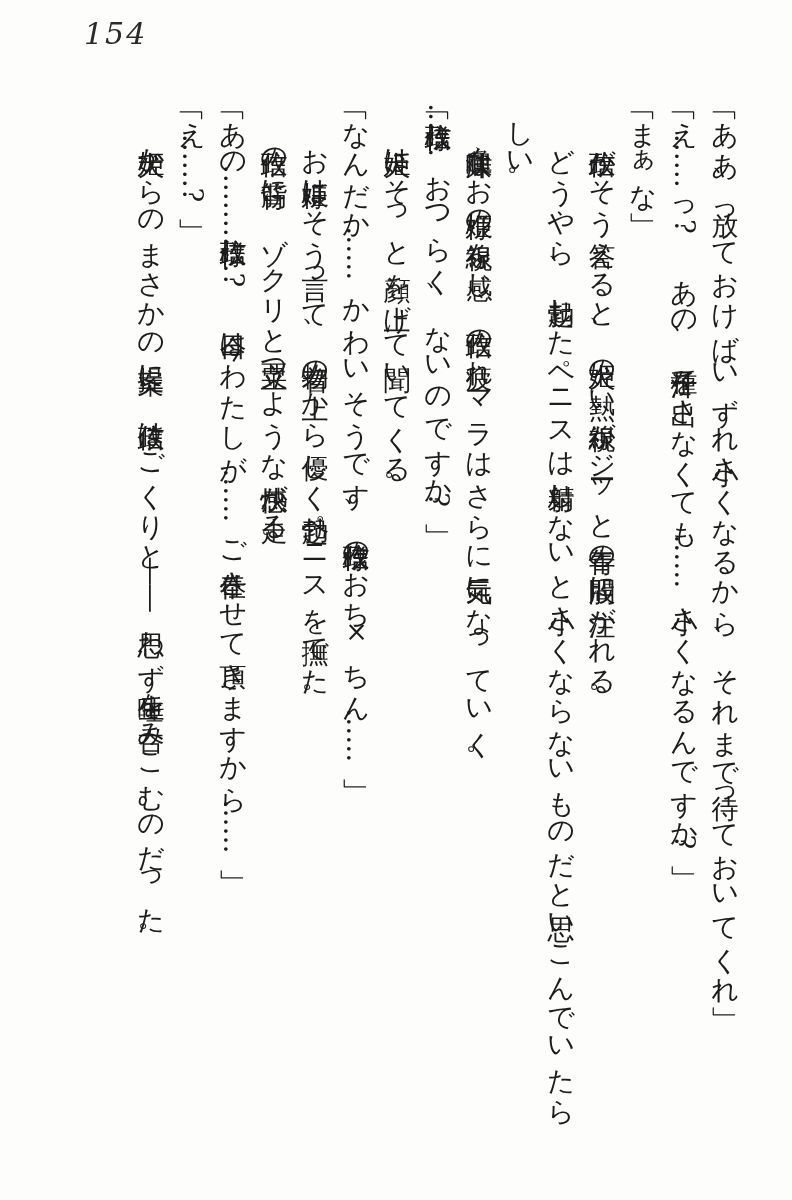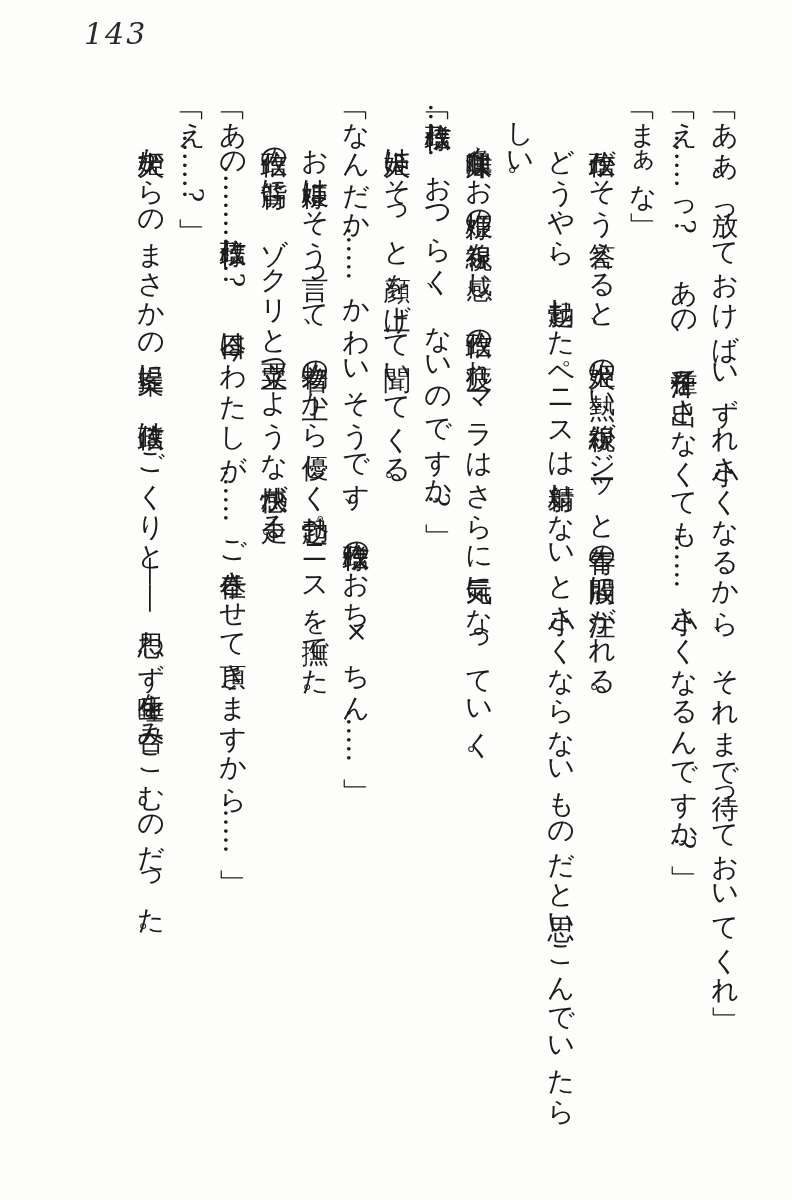--- a/index.html
+++ b/index.html
@@ -44,21 +44,21 @@
     text-indent: 0;
   }
   .text-block p.indent {
     text-indent: 1em;
   }
 </style>
 </head>
 <body>
 
 <div class="page">
-  <div class="page-number">143</div>
+  <div class="page-number">154</div>
 
   <div class="text-block">
     <p>「ああ、放っておけばいずれ小さくなるから、それまで待っておいてくれ」</p>
     <p>「え……っ?　あの、子種汁を出さなくても……小さくなるんですか?」</p>
     <p>「まぁな」</p>
     <p class="indent">信政がそう答えると、犬姫の熱い視線がジーッと青年の股間に注がれる。</p>
     <p class="indent">どうやら、勃起したペニスは射精しないと小さくならないものだと思いこんでいたらしい。</p>
     <p class="indent">興味津々なお姫様の視線を感じ、信政の疲れマラはさらに元気になっていく。</p>
     <p>「信政様……おつらく、ないのですか?」</p>
     <p class="indent">犬姫はそっと顔を上げて聞いてくる。</p>

